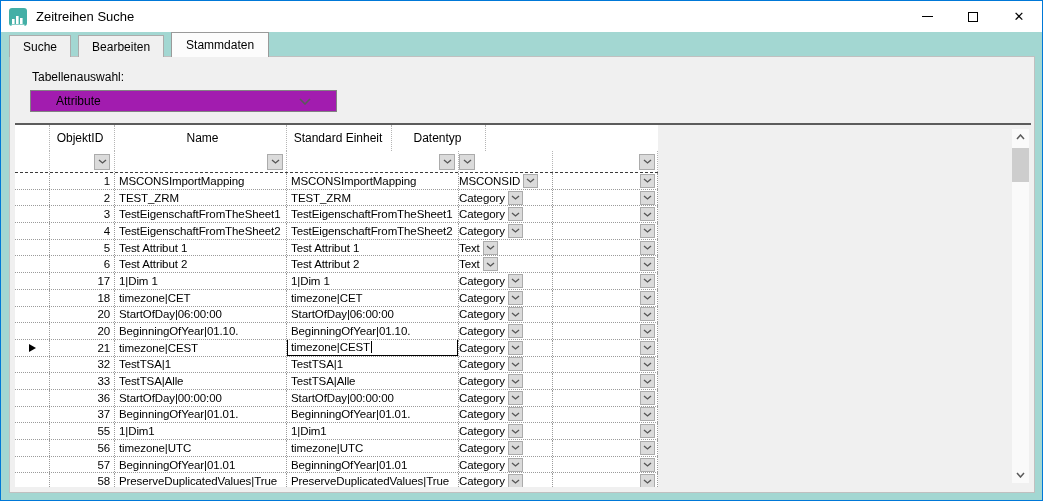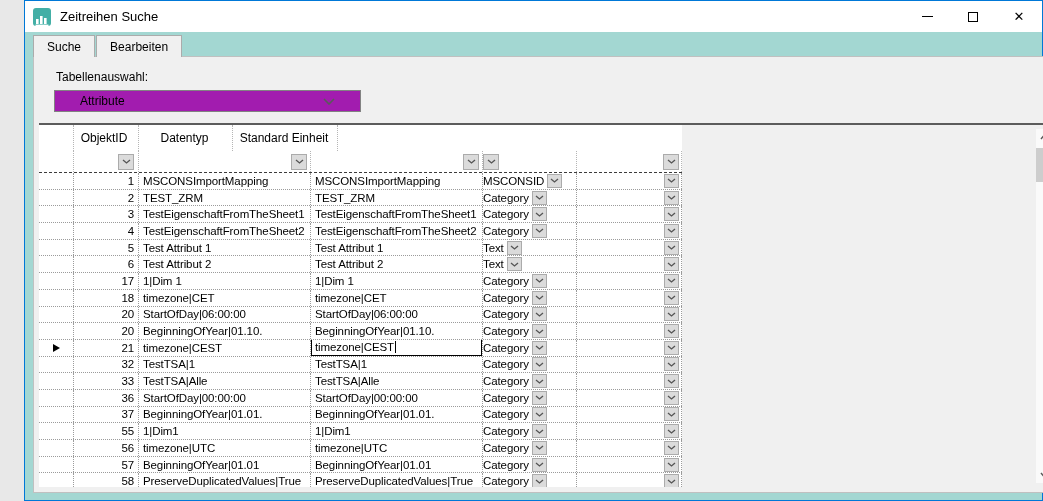--- a/index.html
+++ b/index.html
@@ -1,30 +1,30 @@
 <!DOCTYPE html>
 <html><head>
 <meta charset="utf-8">
 <style>
   html,body{margin:0;padding:0;}
   body{width:1043px;height:501px;position:relative;font-family:"Liberation Sans",sans-serif;background:#e8e8e8;overflow:hidden;}
-  .win{position:absolute;inset:0;background:#a3d7d2;border:1px solid #0078d7;box-sizing:border-box;margin-left:24px;}
+  .win{position:absolute;inset:0;background:#a3d7d2;border:1px solid #0078d7;box-sizing:border-box;}
 
   
   .titlebar{position:absolute;top:0;left:0;right:0;height:31px;background:#ffffff;display:flex;align-items:center;}
   .app-icon{width:18px;height:18px;margin:0 9px 0 8px;border-radius:3px;background:#43afa6;display:flex;align-items:flex-end;justify-content:center;}
   .title-text{font-size:13px;color:#000;}
   .win-controls{margin-left:auto;display:flex;height:100%;}
   .win-btn{width:46px;height:100%;display:flex;align-items:center;justify-content:center;cursor:default;}
   .glyph-min{width:11px;height:1px;background:#000;}
   .glyph-max{width:10px;height:10px;border:1px solid #000;box-sizing:border-box;background:transparent;}
   .glyph-close{font-size:13px;color:#000;line-height:1;}
 
   
-  .tabstrip{position:absolute;top:33px;left:8px;height:23px;display:flex;align-items:flex-end;z-index:3;}
+  .tabstrip{position:absolute;top:33px;left:8px;height:23px;display:flex;align-items:flex-end;z-index:3;gap:6px;}
   .tab{height:22px;background:#f0f0f0;border:1px solid #ababab;border-bottom:none;box-sizing:border-box;display:flex;align-items:center;padding:0 13px;font-size:12px;color:#000;margin-right:1px;}
   .tab.active{height:25px;background:#fcfcfc;border:1px solid #9a9a9a;border-bottom:none;position:relative;z-index:4;padding:0 14px;}
 
   
   .page{position:absolute;top:55px;left:8px;width:1026px;height:437px;background:#f0f0f0;border:1px solid #c0c0c0;box-sizing:border-box;z-index:2;}
   .ts-label{position:absolute;left:22px;top:13px;font-size:12px;color:#000;}
   .ts-combo{position:absolute;left:20px;top:33px;width:307px;height:22px;background:#a21caf;border:1px solid #828282;box-sizing:border-box;display:flex;align-items:center;padding:0 25px;font-size:12px;color:#000;}
   .ts-combo svg{margin-left:auto;}
 
   
@@ -88,41 +88,45 @@
     </div>
   </div>
 
   <div class="tabstrip">
     <div class="tab">
         <span>Suche</span>
       </div>
     <div class="tab">
         <span>Bearbeiten</span>
       </div>
+    <div class="tab active">
+        <span>Stammdaten</span>
+      </div>
   </div>
 
   <div class="page">
 
     <div class="ts-label">Tabellenauswahl:</div>
 
     <div class="ts-combo">
       <span>Attribute</span>
       <svg width="12" height="7" viewBox="0 0 12 7">
           <polyline points="1,1 6,6 11,1" fill="none" stroke="#5a5a5a" stroke-width="1.6"></polyline>
         </svg>
     </div>
 
     <div class="gridpanel">
       <div class="gridcontent">
 
         <div class="hdr-row">
           <div class="hdr-cell c-rowhdr"></div>
           <div class="hdr-cell c-id" style="justify-content:center;">ObjektID</div>
+          <div class="hdr-cell c-name" style="justify-content:center;">Name</div>
+          <div class="hdr-cell c-einheit" style="justify-content:center;">Standard Einheit</div>
           <div class="hdr-cell c-dtyp" style="justify-content:center;">Datentyp</div>
-          <div class="hdr-cell c-einheit" style="justify-content:center;">Standard Einheit</div>
         </div>
 
         <div class="filter-row">
           <div class="filter-cell c-rowhdr"></div>
           <div class="filter-cell c-id">
             <div class="combo-btn">
                 <svg width="9" height="5" viewBox="0 0 9 5">
                   <polyline points="1,1 4.5,4 8,1" fill="none" stroke="#555" stroke-width="1.3"></polyline>
                 </svg>
               </div>

